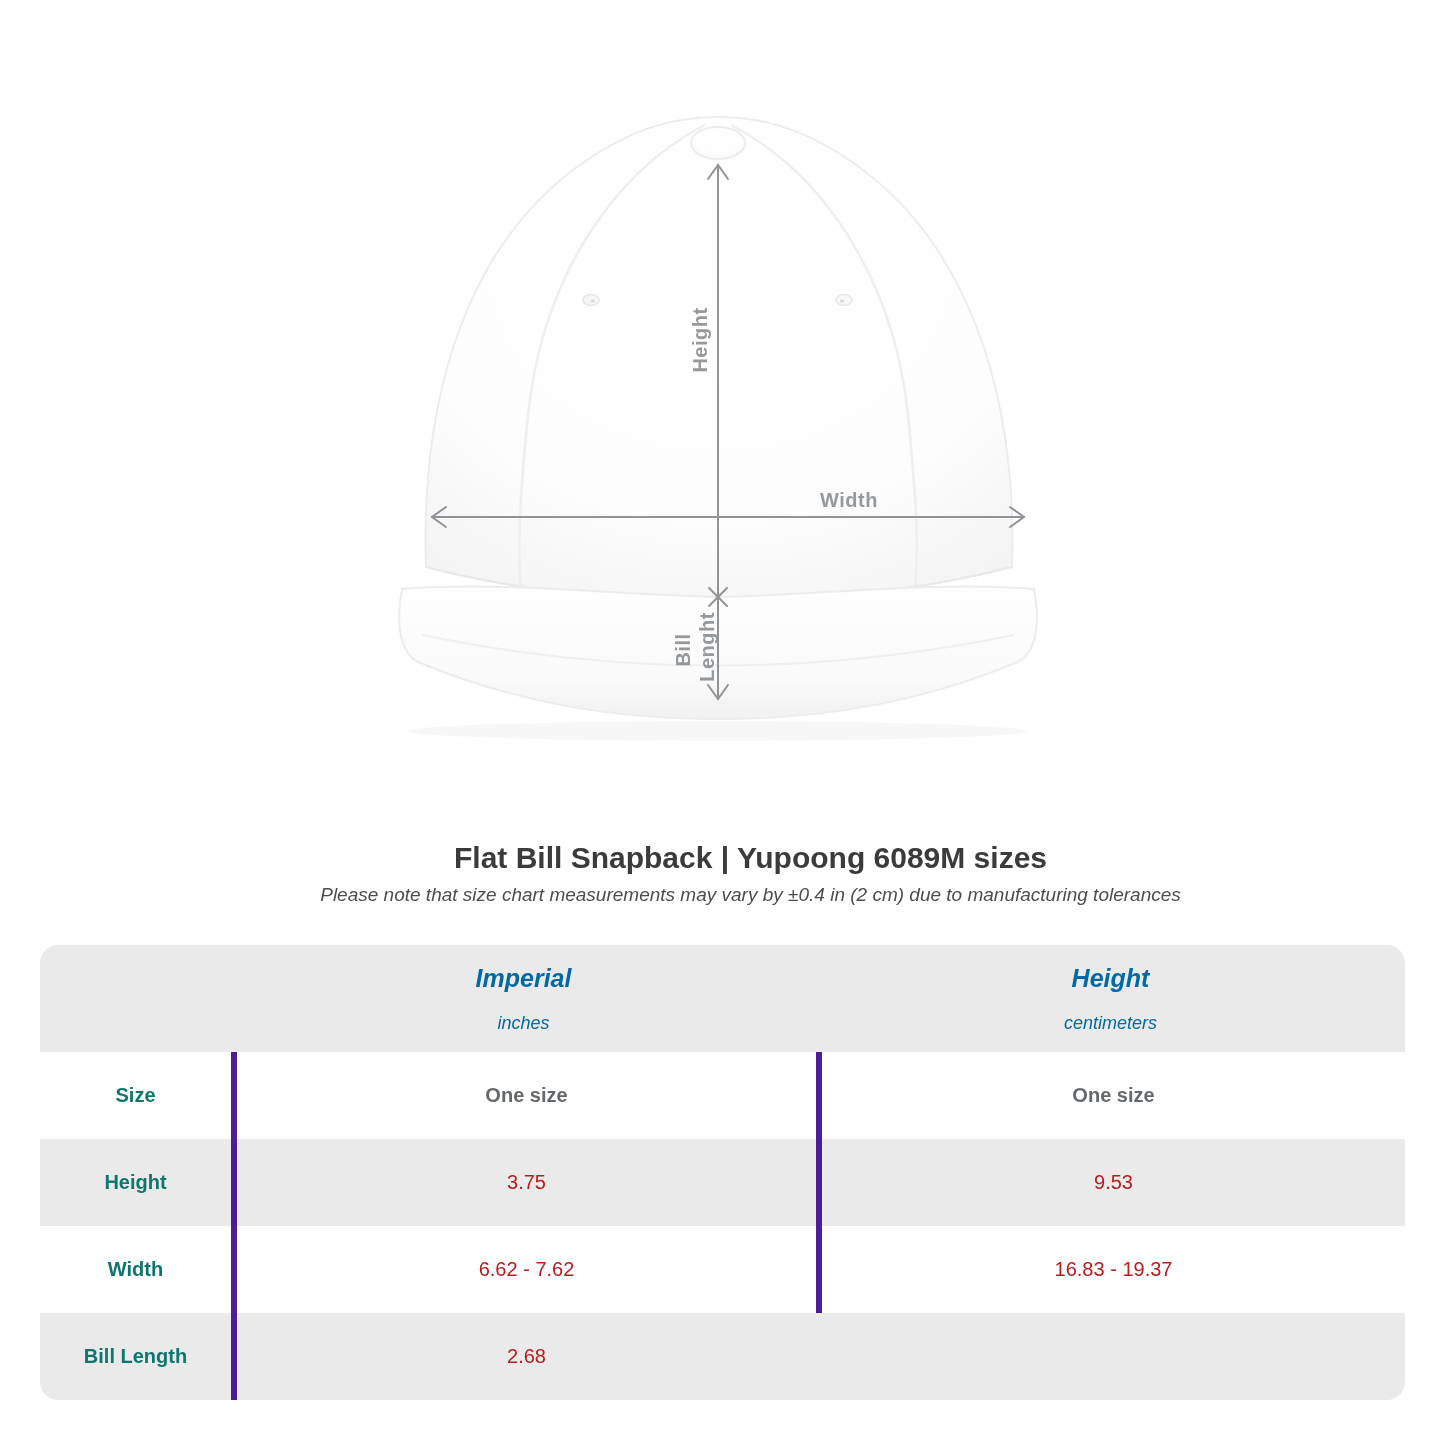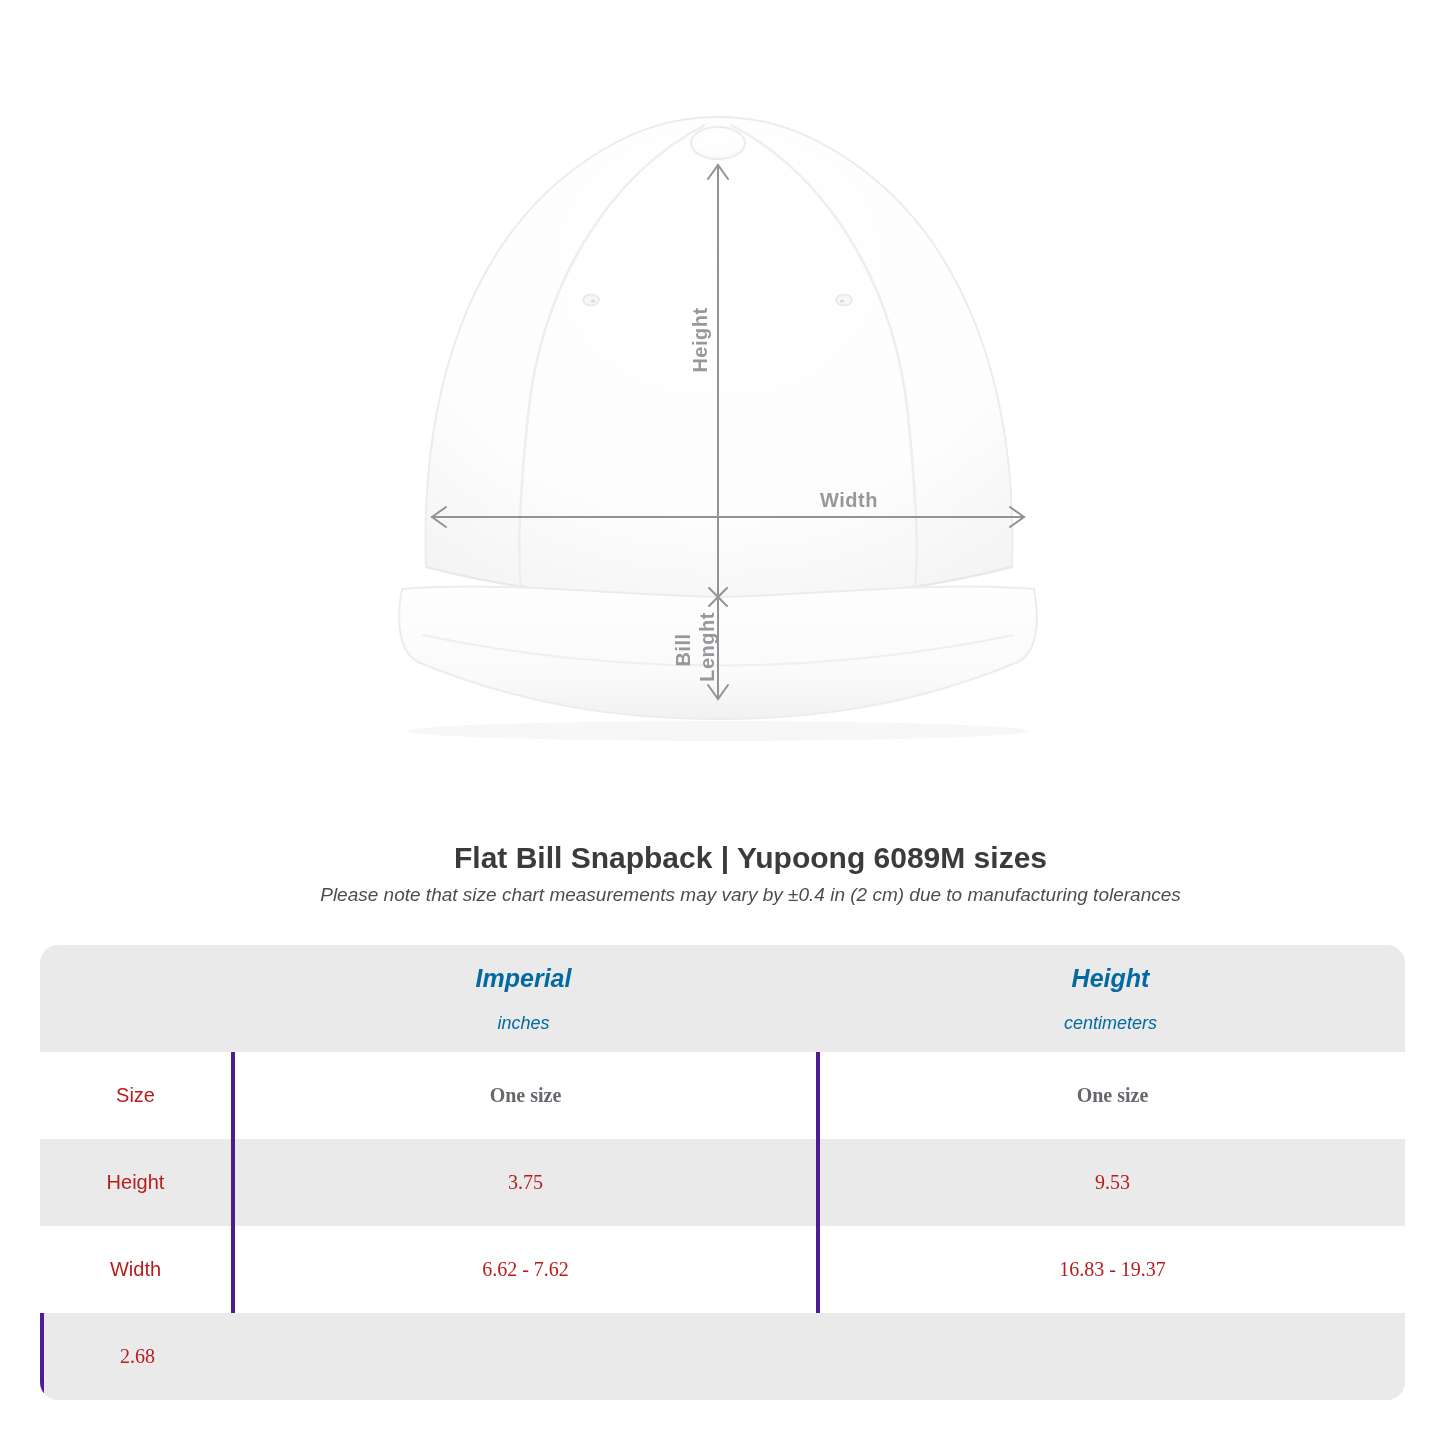--- a/index.html
+++ b/index.html
@@ -85,24 +85,24 @@
     grid-template-columns: 191px 585px 589px;
     align-items: stretch;
   }
   .t-row.striped { background: #eaeaea; }
   .t-row .cell {
     display: flex;
     align-items: center;
     justify-content: center;
     font-size: 20px;
   }
-  .t-row .cell.sep { border-left: 4px solid #4c1d95; font-family: Liberation Serif, serif; }
+  .t-row .cell.sep { border-left: 6px solid #4c1d95; }
   .t-row .row-label {
-    font-weight: normal;
-    color: #b91c1c;
+    font-weight: bold;
+    color: #0f766e;
   }
   .t-row .value { color: #b91c1c; }
   .t-row.row-size .value {
     font-weight: bold;
     color: #65686c;
   }
 </style>
 </head>
 <body>
 
@@ -213,17 +213,18 @@
       <div class="cell sep value">9.53</div>
     </div>
 
     <div class="t-row">
       <div class="cell row-label">Width</div>
       <div class="cell sep value">6.62 - 7.62</div>
       <div class="cell sep value">16.83 - 19.37</div>
     </div>
 
     <div class="t-row striped">
+      <div class="cell row-label">Bill Length</div>
       <div class="cell sep value">2.68</div>
     </div>
 
   </div>
 </div>
 
 </body></html>

